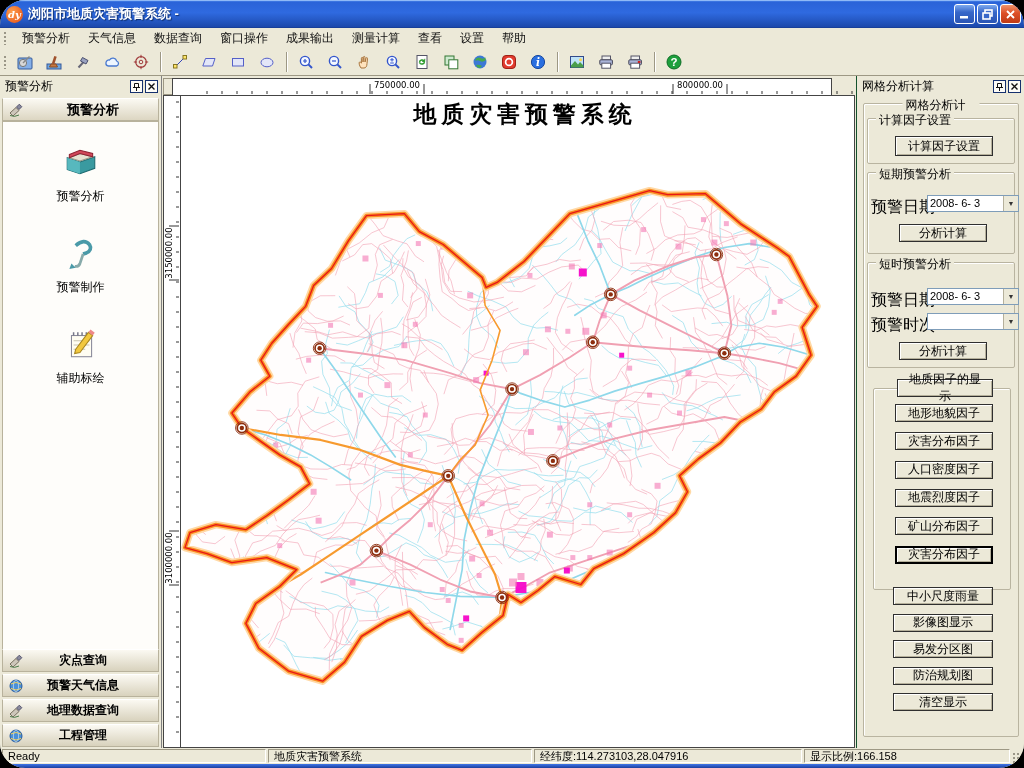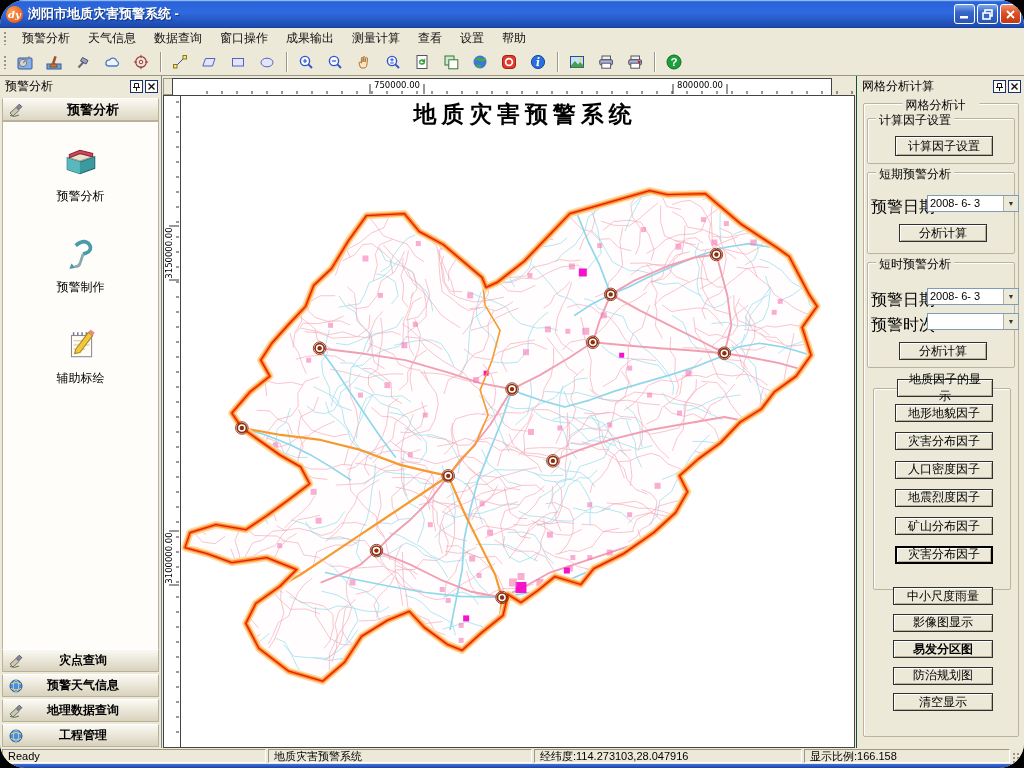--- a/index.html
+++ b/index.html
@@ -1043,21 +1043,21 @@
         <button class="xp-btn" style="left: 38px; top: 328px; width: 98px; height: 18px;">地形地貌因子</button>
         <button class="xp-btn" style="left: 38px; top: 356.3px; width: 98px; height: 18px;">灾害分布因子</button>
         <button class="xp-btn" style="left: 38px; top: 384.6px; width: 98px; height: 18px;">人口密度因子</button>
         <button class="xp-btn" style="left: 38px; top: 412.9px; width: 98px; height: 18px;">地震烈度因子</button>
         <button class="xp-btn" style="left: 38px; top: 441.2px; width: 98px; height: 18px;">矿山分布因子</button>
         <button class="xp-btn active" style="left: 38px; top: 469.5px; width: 98px; height: 18px;">灾害分布因子</button>
       </div>
     <div id="rp-bottom-buttons">
         <button class="xp-btn" style="left: 36px; top: 511px; width: 100px; height: 18px;">中小尺度雨量</button>
         <button class="xp-btn" style="left: 36px; top: 537.5px; width: 100px; height: 18px;">影像图显示</button>
-        <button class="xp-btn" style="left: 36px; top: 564px; width: 100px; height: 18px; font-weight: bold;">易发分区图</button>
+        <button class="xp-btn" style="left: 36px; top: 564px; width: 100px; height: 18px;">易发分区图</button>
         <button class="xp-btn" style="left: 36px; top: 590.5px; width: 100px; height: 18px;">防治规划图</button>
         <button class="xp-btn" style="left: 36px; top: 617px; width: 100px; height: 18px;">清空显示</button>
       </div>
   </div>
 
   <div class="statusbar">
     <div class="sb-sec" style="left:2px;width:264px;">Ready</div>
     <div class="sb-sec" style="left:268px;width:264px;">地质灾害预警系统</div>
     <div class="sb-sec" style="left:534px;width:268px;">经纬度:114.273103,28.047916</div>
     <div class="sb-sec" style="left:804px;width:206px;">显示比例:166.158</div>

